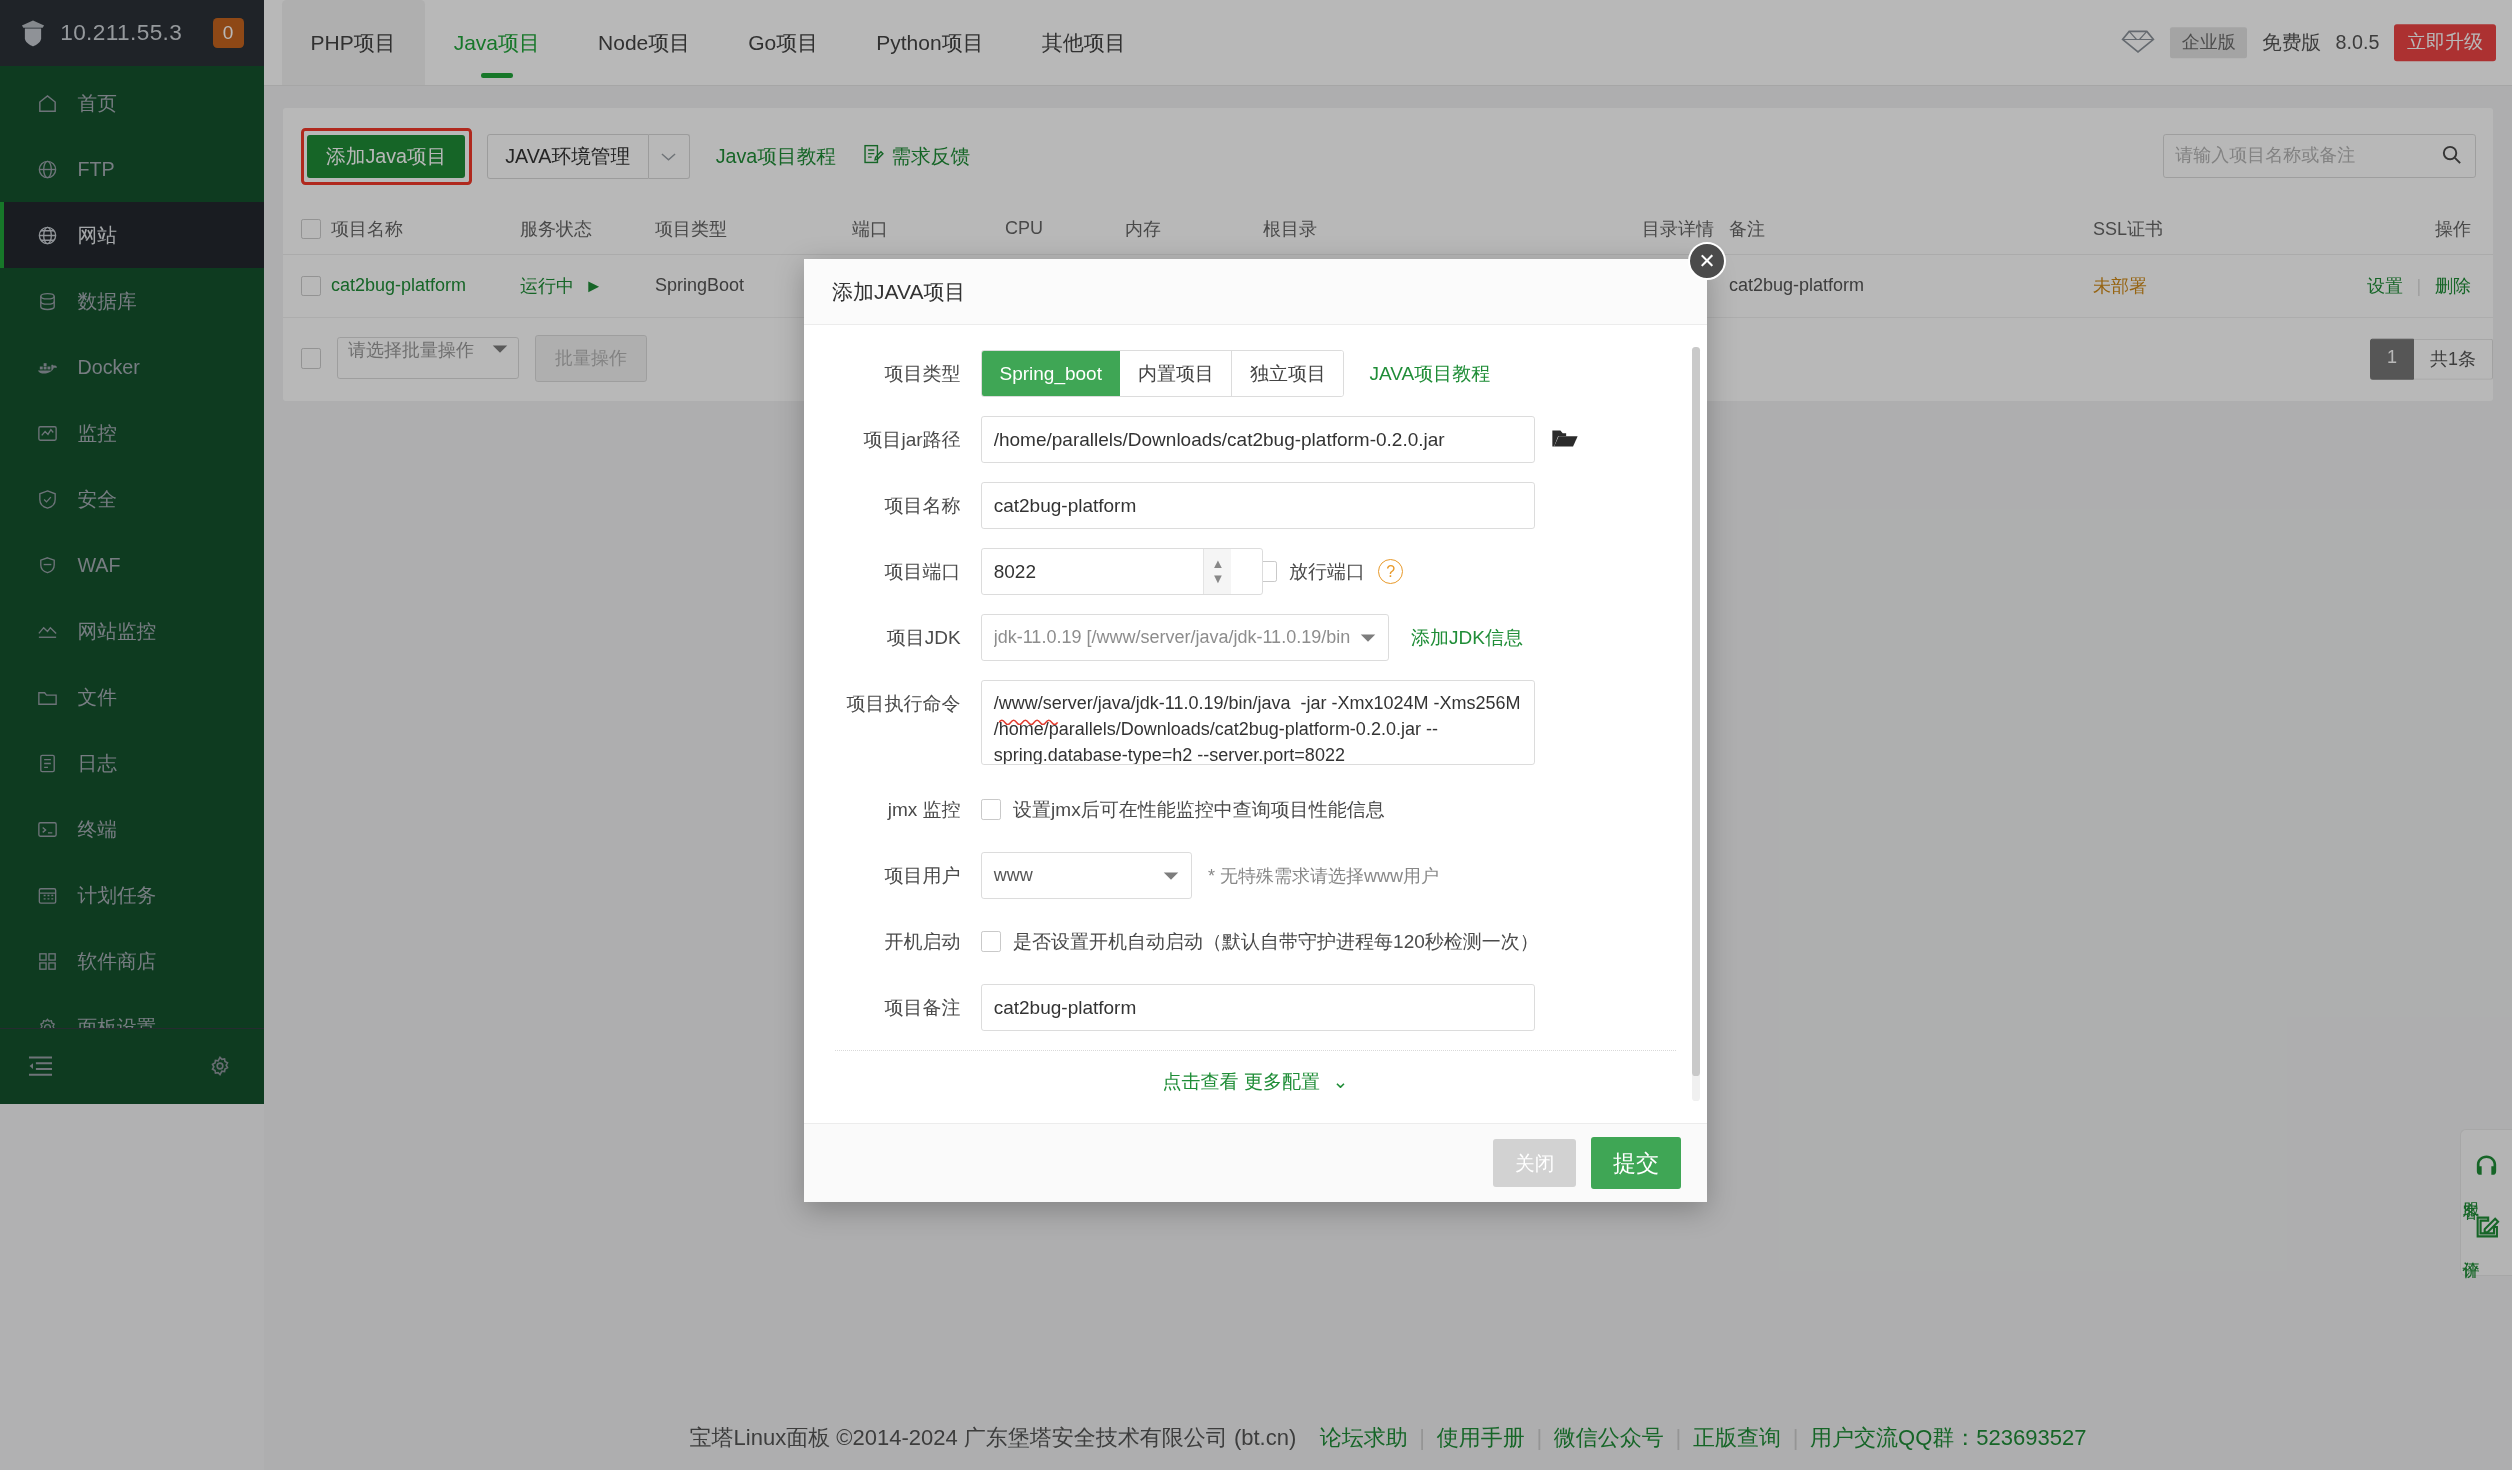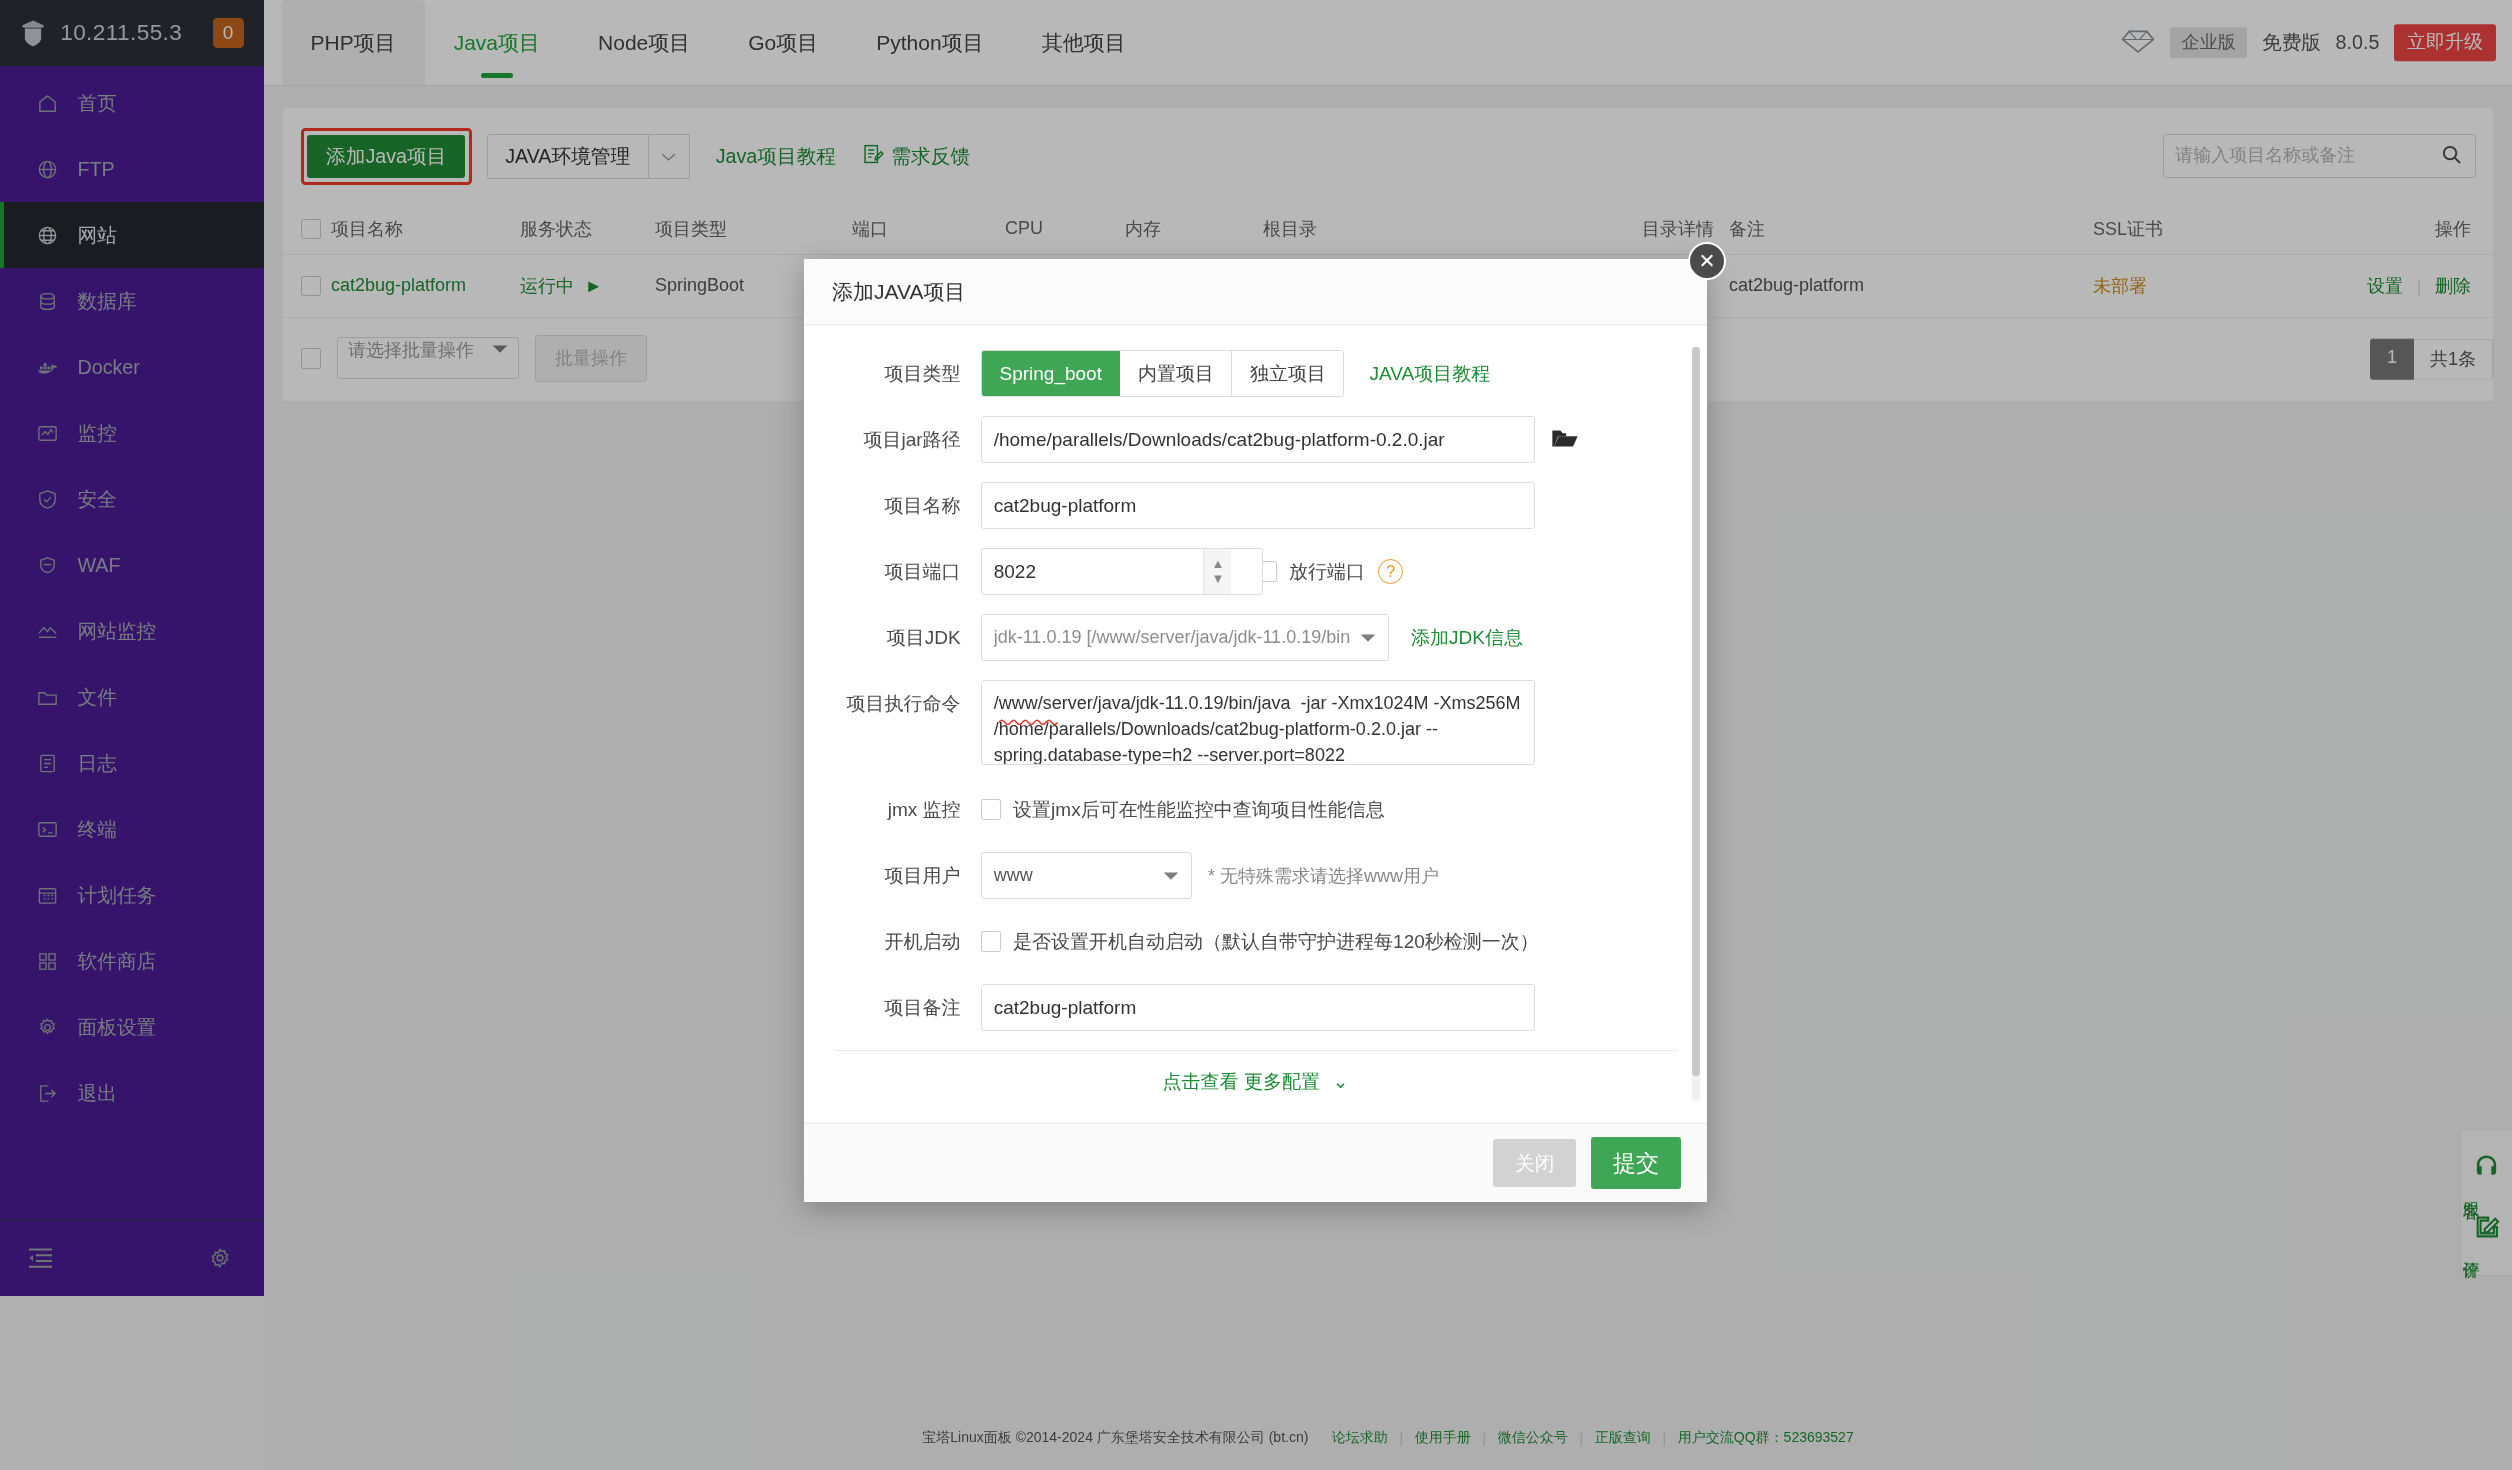--- a/index.html
+++ b/index.html
@@ -6,22 +6,22 @@
   html, body {
     width: 2512px; height: 1470px;
     font-family: "Liberation Sans", "DejaVu Sans", sans-serif;
     overflow: hidden;
     background: #f5f5f7;
   }
   #root { position: relative; width: 2512px; height: 1470px; }
 
   
   #sidebar {
-    position: absolute; left: 0; top: 0; width: 264px; height: 1296px;
-    background: #4c1d95; color: #aeb5bd;
+    position: absolute; left: 0; top: 0; width: 264px; height: 1104px;
+    background: #14532d; color: #aeb5bd;
     display: flex; flex-direction: column;
   }
   .side-head {
     height: 66px; display: flex; align-items: center; padding: 0 20.4px 0 16px;
     background: #2b3138;
   }
   .side-head .logo { width: 34px; height: 34px; flex: 0 0 34px; }
   .side-head .ip {
     flex: 1; font-size: 22.6px; color: #cfd4d9; margin-left: 10.2px; letter-spacing: 0.4px;
   }
@@ -164,21 +164,21 @@
   }
   .pg-total {
     background: #fff; color: #555; font-size: 18px; padding: 7.3px 16px;
     border: 0.7px solid #e0e0e0; border-left: 0; border-radius: 0 2.2px 2.2px 0;
   }
 
   
   #footer {
     position: absolute; left: 264px; right: 0; bottom: 0; height: 64px;
     display: flex; align-items: center; justify-content: center;
-    font-size: 14px; color: #555; gap: 0;
+    font-size: 22px; color: #555; gap: 0;
   }
   #footer .fsep { color: #cfcfcf; margin: 0 11.7px; }
   #footer a { color: #1f8d37; text-decoration: none; cursor: pointer; }
 
   
   #dock {
     position: absolute; right: 0; top: 1129px; width: 52px;
     background: #fafafa; border: 0.7px solid #e8e8e8; border-right: 0;
     border-radius: 5.8px 0 0 5.8px; padding: 13px 0; text-align: center;
   }

